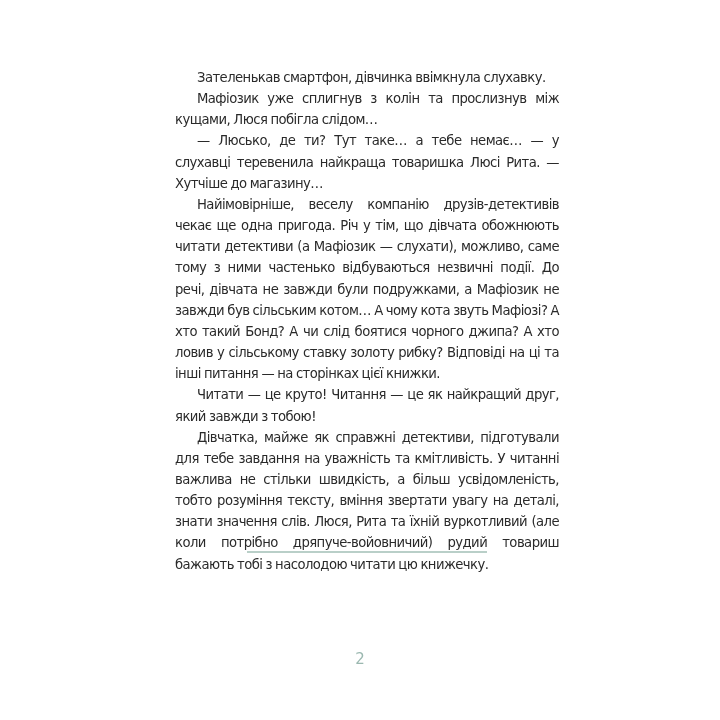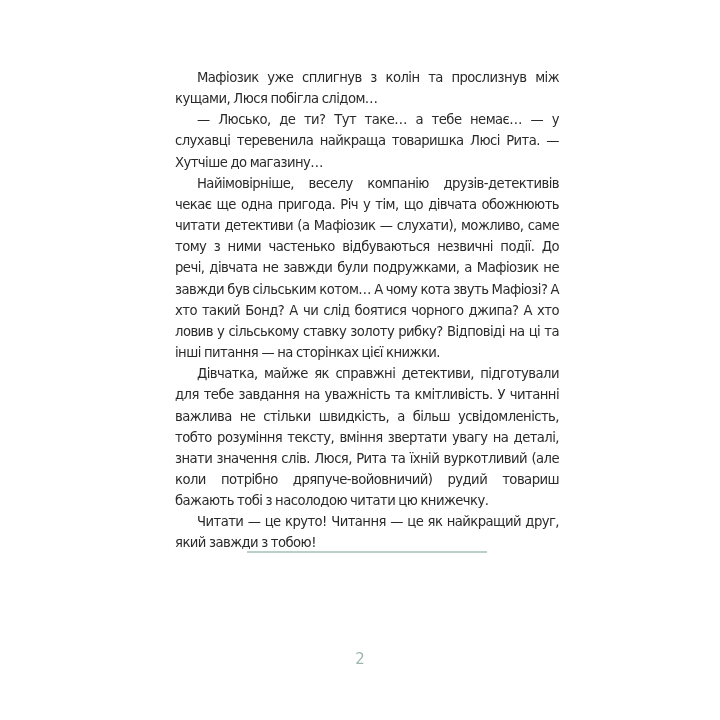--- a/index.html
+++ b/index.html
@@ -42,23 +42,24 @@
     font-family: "DejaVu Sans", sans-serif;
     font-size: 15px;
     color: #9bb8b0;
   }
 </style>
 </head>
 <body>
 
 <div class="page">
   <div class="text-block">
+    <p>Зателенькав смартфон, дівчинка ввімкнула слухавку.</p>
     <p>Мафіозик уже сплигнув з колін та прослизнув між кущами, Люся побігла слідом…</p>
     <p>— Люсько, де ти? Тут таке… а тебе немає… — у слухавці теревенила найкраща товаришка Люсі Рита. — Хутчіше до магазину…</p>
     <p>Найімовірніше, веселу компанію друзів-детективів чекає ще одна пригода. Річ у тім, що дівчата обожнюють читати детективи (а Мафіозик — слухати), можливо, саме тому з ними частенько відбуваються незвичні події. До речі, дівчата не завжди були подружками, а Мафіозик не завжди був сільським котом… А чому кота звуть Мафіозі? А хто такий Бонд? А чи слід боятися чорного джипа? А хто ловив у сільському ставку золоту рибку? Відповіді на ці та інші питання — на сторінках цієї книжки.</p>
+    <p>Читати — це круто! Читання — це як найкращий друг, який завжди з тобою!</p>
     <p>Дівчатка, майже як справжні детективи, підготували для тебе завдання на уважність та кмітливість. У читанні важлива не стільки швидкість, а більш усвідомленість, тобто розуміння тексту, вміння звертати увагу на деталі, знати значення слів. Люся, Рита та їхній вуркотливий (але коли потрібно дряпуче-войовничий) рудий товариш бажають тобі з насолодою читати цю книжечку.</p>
-    <p>Читати — це круто! Читання — це як найкращий друг, який завжди з тобою!</p>
   </div>
 
   <div class="rule"></div>
 
   <div class="page-number">2</div>
 </div>
 
 </body></html>

